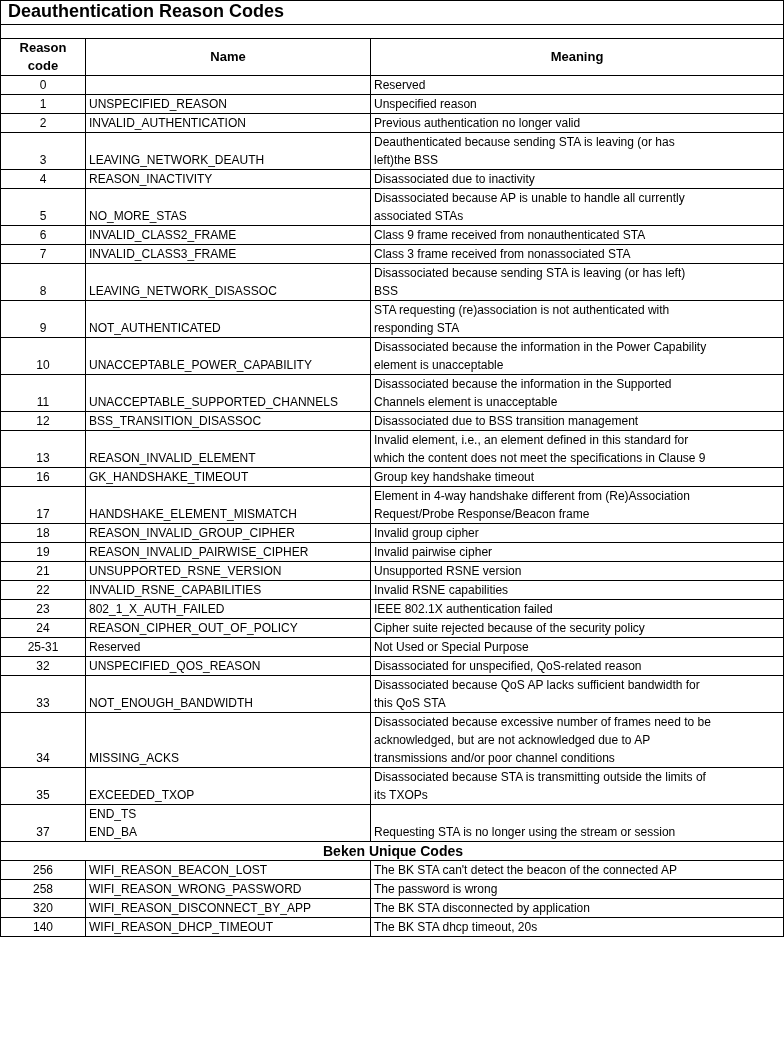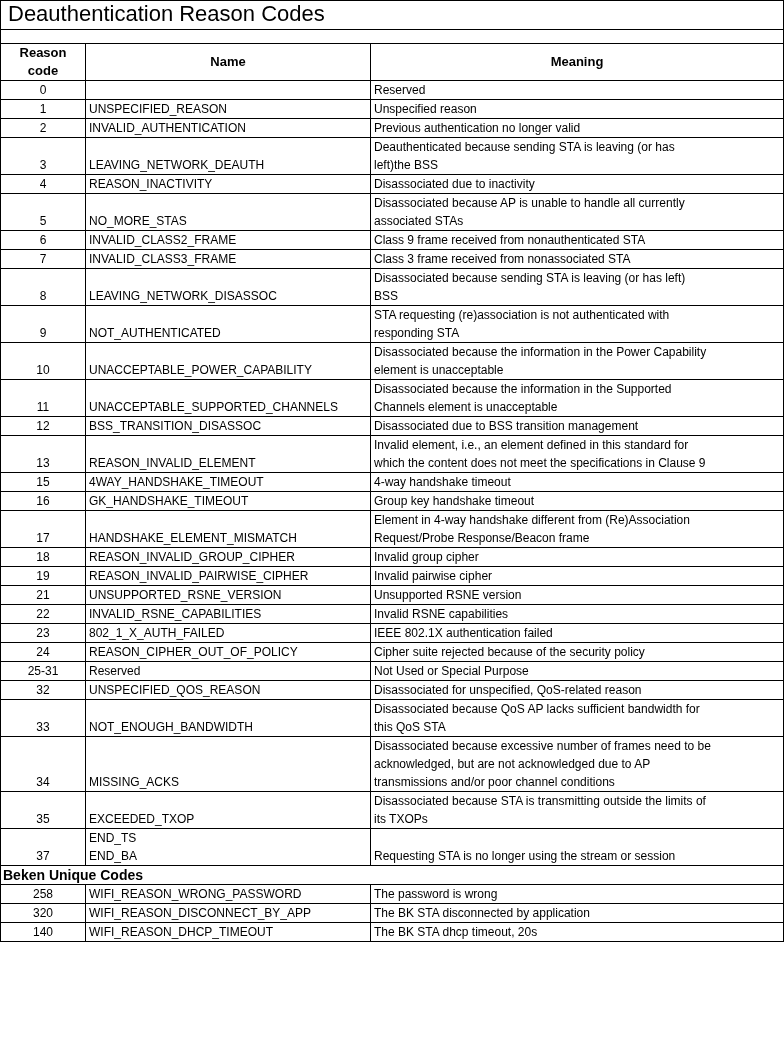--- a/index.html
+++ b/index.html
@@ -21,22 +21,22 @@
     width: 783px;
     table-layout: fixed;
   }
   table.reason-table td,
   table.reason-table th {
     border: 1px solid #000000;
     box-sizing: border-box;
     overflow: hidden;
   }
   tr.title-row td {
-    font-size: 22px;
-    font-weight: normal;
+    font-size: 18px;
+    font-weight: bold;
     height: 24px;
     vertical-align: middle;
     padding: 0 0 2px 7px;
   }
   tr.spacer-row td {
     height: 14px;
   }
   tr.header-row th {
     font-size: 13px;
     font-weight: bold;
@@ -59,20 +59,21 @@
     padding: 0;
     white-space: nowrap;
   }
   tr.section-row td {
     font-size: 14px;
     font-weight: bold;
     height: 18px;
     line-height: 18px;
     vertical-align: middle;
     padding: 0 0 0 2px;
+    text-align: center;
   }
 </style>
 </head>
 <body>
 
 <div class="page">
   <table class="reason-table">
     <colgroup>
       <col style="width:85px">
       <col style="width:285px">
@@ -161,25 +162,20 @@
           <td class="name-cell">BSS_TRANSITION_DISASSOC</td>
           <td class="meaning-cell">Disassociated due to BSS transition management</td>
         </tr>
         <tr class="data-row">
           <td class="reason-code-cell">13</td>
           <td class="name-cell">REASON_INVALID_ELEMENT</td>
           <td class="meaning-cell">Invalid element, i.e., an element defined in this standard for
 which the content does not meet the specifications in Clause 9</td>
         </tr>
         <tr class="data-row">
-          <td class="reason-code-cell">15</td>
-          <td class="name-cell">4WAY_HANDSHAKE_TIMEOUT</td>
-          <td class="meaning-cell">4-way handshake timeout</td>
-        </tr>
-        <tr class="data-row">
           <td class="reason-code-cell">16</td>
           <td class="name-cell">GK_HANDSHAKE_TIMEOUT</td>
           <td class="meaning-cell">Group key handshake timeout</td>
         </tr>
         <tr class="data-row">
           <td class="reason-code-cell">17</td>
           <td class="name-cell">HANDSHAKE_ELEMENT_MISMATCH</td>
           <td class="meaning-cell">Element in 4-way handshake different from (Re)Association
 Request/Probe Response/Beacon frame</td>
         </tr>
@@ -245,20 +241,25 @@
         <tr class="data-row">
           <td class="reason-code-cell">37</td>
           <td class="name-cell">END_TS
 END_BA</td>
           <td class="meaning-cell">Requesting STA is no longer using the stream or session</td>
         </tr>
         <tr class="section-row">
           <td colspan="3">Beken Unique Codes</td>
         </tr>
         <tr class="data-row">
+          <td class="reason-code-cell">256</td>
+          <td class="name-cell">WIFI_REASON_BEACON_LOST</td>
+          <td class="meaning-cell">The BK STA can't detect the beacon of the connected AP</td>
+        </tr>
+        <tr class="data-row">
           <td class="reason-code-cell">258</td>
           <td class="name-cell">WIFI_REASON_WRONG_PASSWORD</td>
           <td class="meaning-cell">The password is wrong</td>
         </tr>
         <tr class="data-row">
           <td class="reason-code-cell">320</td>
           <td class="name-cell">WIFI_REASON_DISCONNECT_BY_APP</td>
           <td class="meaning-cell">The BK STA disconnected by application</td>
         </tr>
         <tr class="data-row">

